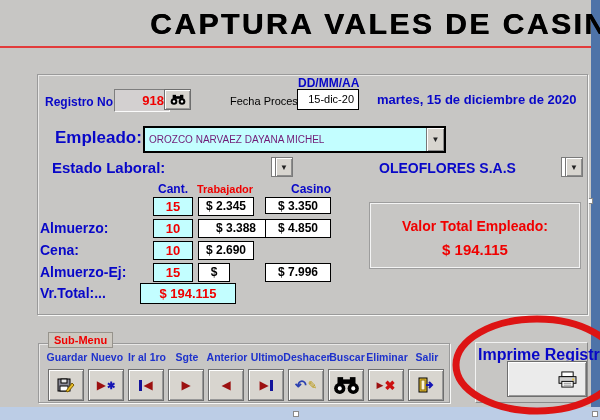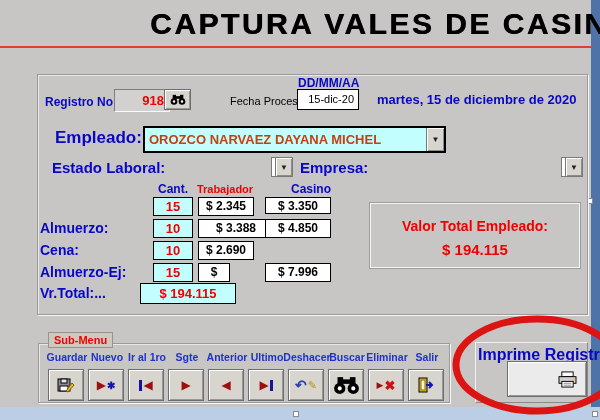--- a/index.html
+++ b/index.html
@@ -18,21 +18,21 @@
                 border-right:1px solid #8a8a8a;border-bottom:1px solid #8a8a8a;}
 
   .sunken{background:#d3d0d0;border:1px solid;border-color:#7e7e7e #fbfbfb #fbfbfb #7e7e7e;}
   .field{background:#fff;border:1px solid #000;box-sizing:border-box;}
   .cyanfield{background:#c3feff;border:1px solid #000;box-sizing:border-box;}
   .btn3d{background:#d8d5cf;border:1px solid #6e6e6e;
          box-shadow:inset 1px 1px 0 #ffffff, inset -1px -1px 0 #989898;
          display:flex;align-items:center;justify-content:center;cursor:pointer;box-sizing:border-box;}
 
   .combo{background:#c3feff;border:2px solid #000;box-sizing:border-box;display:flex;align-items:center;}
-  .combo-text{color:#c2410c;font-size:13px;padding-left:4px;white-space:nowrap;overflow:hidden;flex:1;font-weight:bold;}
+  .combo-text{color:#701a75;font-size:10px;padding-left:4px;white-space:nowrap;overflow:hidden;flex:1;}
   .dd-btn{width:17px;height:100%;background:#d8d5cf;border-left:1px solid #777;
           box-shadow:inset 1px 1px 0 #fff, inset -1px -1px 0 #8d8d8d;
           display:flex;align-items:center;justify-content:center;font-size:8px;color:#222;cursor:pointer;}
   .mini-combo{background:#fff;border:1px solid #7a7a7a;display:flex;justify-content:flex-end;box-sizing:border-box;}
   .mini-combo .dd-btn{width:16px;}
 
   .rowlab{font-size:14px;}
   .cellval{color:#000;font-weight:bold;font-size:12px;text-align:center;}
   .cantval{color:#f00000;font-weight:bold;font-size:13px;text-align:center;}
 
@@ -87,21 +87,21 @@
   <span class="abs bluelab" style="left:55px;top:128px;font-size:17px;">Empleado:</span>
   <div class="abs combo" style="left:143px;top:126px;width:303px;height:27px;">
     <span class="combo-text">OROZCO NARVAEZ DAYANA MICHEL</span>
     <span class="dd-btn">▼</span>
   </div>
 
   <span class="abs bluelab" style="left:52px;top:159px;font-size:15px;">Estado Laboral:</span>
   <div class="abs mini-combo" style="left:271px;top:157px;width:22px;height:20px;">
     <span class="dd-btn">▼</span>
   </div>
-  <span class="abs bluelab" style="left:300px;top:159px;font-size:15px;">Empresa:</span>
+  <span class="abs bluelab" style="left:379px;top:160px;font-size:14px;">OLEOFLORES S.A.S</span>
   <div class="abs mini-combo" style="left:561px;top:157px;width:22px;height:20px;">
     <span class="dd-btn">▼</span>
   </div>
 
   <span class="abs bluelab" style="left:153px;top:182px;width:40px;text-align:center;font-size:12px;">Cant.</span>
   <span class="abs redlab" style="left:196px;top:183px;width:58px;text-align:center;font-size:11px;">Trabajador</span>
   <span class="abs bluelab" style="left:265px;top:182px;width:66px;text-align:right;font-size:12px;">Casino</span>
 
   <div class="abs cyanfield cantval" style="left:153px;top:197px;width:40px;height:19px;line-height:18px;">15</div>
   <div class="abs field cellval" style="left:198px;top:197px;width:56px;height:19px;line-height:17px;">$ 2.345</div>

